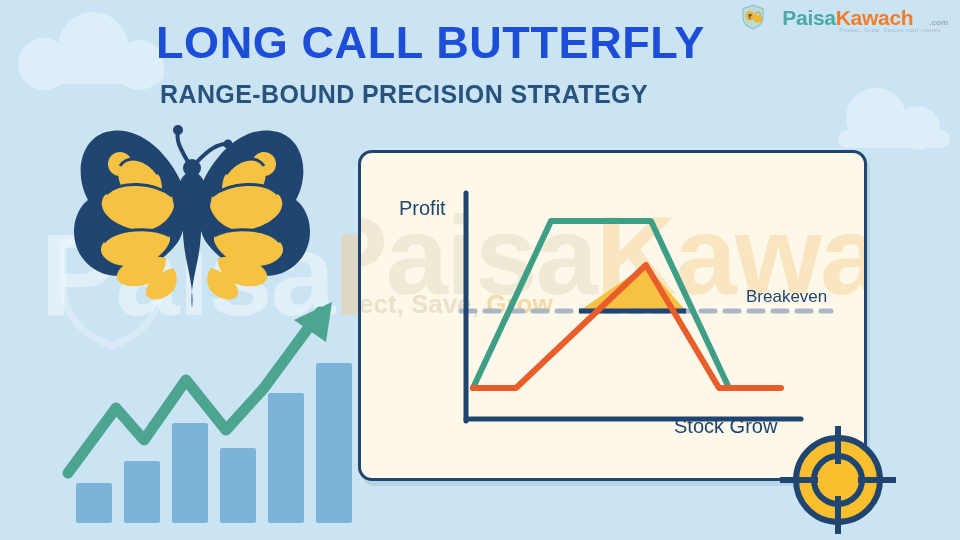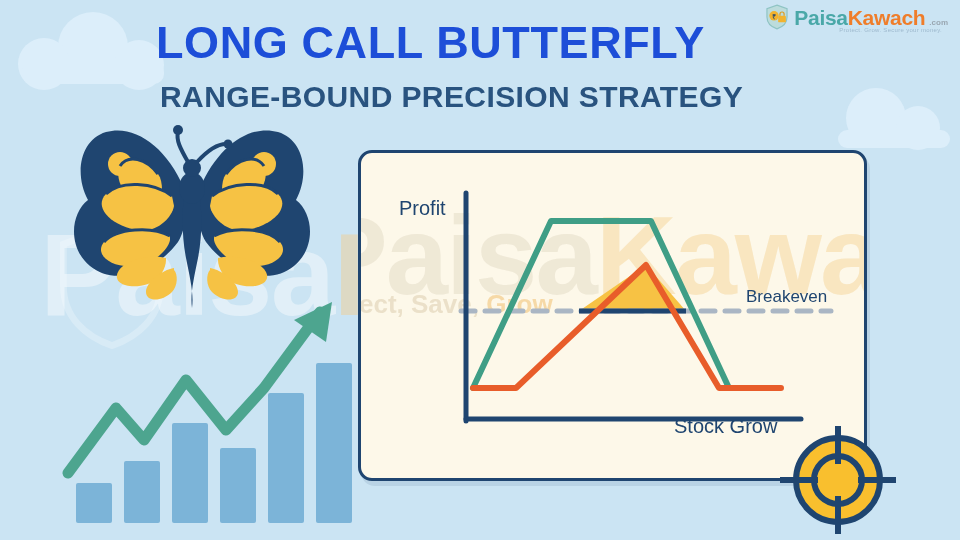--- a/index.html
+++ b/index.html
@@ -80,35 +80,35 @@
     font-size: 45px;
     font-weight: 700;
     letter-spacing: .6px;
     color: #1d4ed8;
     white-space: nowrap;
   }
   .subtitle {
     position: absolute;
     left: 160px;
     top: 80px;
-    font-size: 30px;
+    font-size: 25px;
     font-weight: 600;
     letter-spacing: .4px;
     color: #29537f;
     white-space: nowrap;
   }
 
   
   .brand {
     position: absolute;
     right: 12px;
     top: 4px;
     display: flex;
     align-items: center;
-    gap: 4px;
+    gap: 16px;
     white-space: nowrap;
   }
   .brand-mark { width: 26px; height: 26px; display: block; }
   .brand-text {
     font-size: 21px;
     font-weight: 700;
     letter-spacing: -.3px;
     line-height: 1;
   }
   .brand-text .p1 { color: #4aa8a8; }

